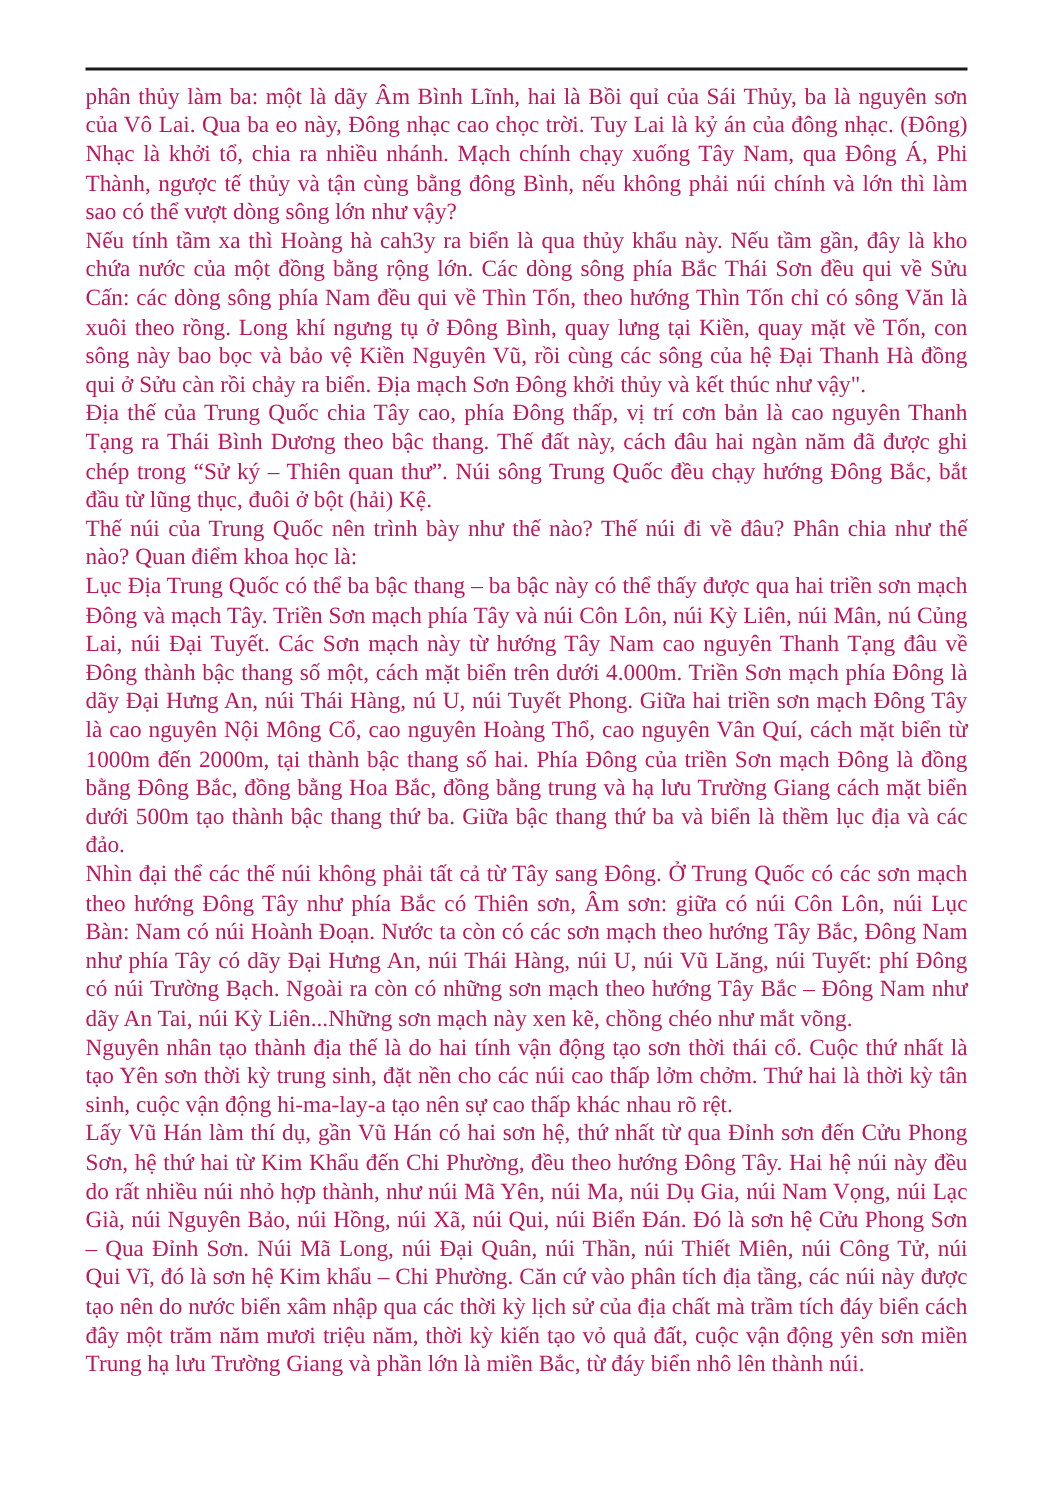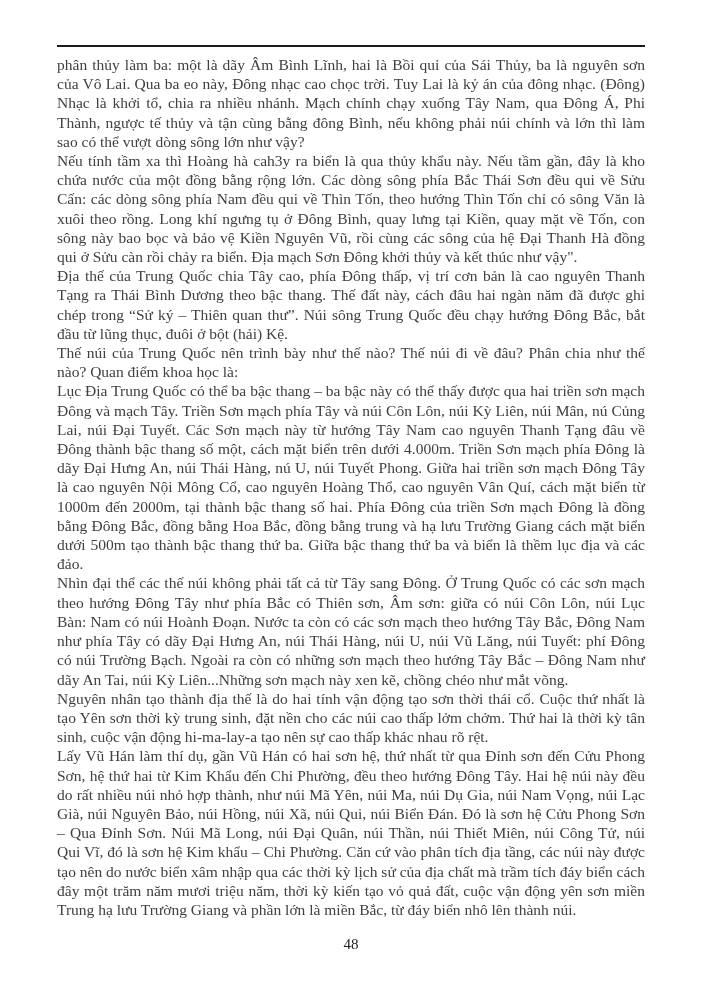--- a/index.html
+++ b/index.html
@@ -29,21 +29,21 @@
     margin: 9px 0 8px 0;
     width: 100%;
   }
   .body-text { width: 588px; }
   .body-text p.para {
     margin: 0;
     padding: 0;
     font-size: 15.5px;
     line-height: 19.2px;
     text-align: justify;
-    color: #404040;
+    color: #be185d;
   }
   .page-footer {
     text-align: center;
     margin-top: 17px;
     font-size: 15px;
     color: #222222;
   }
 </style>
 </head>
 <body>
@@ -58,17 +58,14 @@
   <p class="para">phân thủy làm ba: một là dãy Âm Bình Lĩnh, hai là Bồi quỉ của Sái Thủy, ba là nguyên sơn của Vô Lai. Qua ba eo này, Đông nhạc cao chọc trời. Tuy Lai là kỷ án của đông nhạc. (Đông) Nhạc là khởi tổ, chia ra nhiều nhánh. Mạch chính chạy xuống Tây Nam, qua Đông Á, Phi Thành, ngược tế thủy và tận cùng bằng đông Bình, nếu không phải núi chính và lớn thì làm sao có thể vượt dòng sông lớn như vậy?</p>
       <p class="para">Nếu tính tầm xa thì Hoàng hà cah3y ra biển là qua thủy khẩu này. Nếu tầm gần, đây là kho chứa nước của một đồng bằng rộng lớn. Các dòng sông phía Bắc Thái Sơn đều qui về Sửu Cấn: các dòng sông phía Nam đều qui về Thìn Tốn, theo hướng Thìn Tốn chỉ có sông Văn là xuôi theo rồng. Long khí ngưng tụ ở Đông Bình, quay lưng tại Kiền, quay mặt về Tốn, con sông này bao bọc và bảo vệ Kiền Nguyên Vũ, rồi cùng các sông của hệ Đại Thanh Hà đồng qui ở Sửu càn rồi chảy ra biển. Địa mạch Sơn Đông khởi thủy và kết thúc như vậy".</p>
       <p class="para">Địa thế của Trung Quốc chia Tây cao, phía Đông thấp, vị trí cơn bản là cao nguyên Thanh Tạng ra Thái Bình Dương theo bậc thang. Thế đất này, cách đâu hai ngàn năm đã được ghi chép trong “Sử ký – Thiên quan thư”. Núi sông Trung Quốc đều chạy hướng Đông Bắc, bắt đầu từ lũng thục, đuôi ở bột (hải) Kệ.</p>
       <p class="para">Thế núi của Trung Quốc nên trình bày như thế nào? Thế núi đi về đâu? Phân chia như thế nào? Quan điểm khoa học là:</p>
       <p class="para">Lục Địa Trung Quốc có thể ba bậc thang – ba bậc này có thể thấy được qua hai triền sơn mạch Đông và mạch Tây. Triền Sơn mạch phía Tây và núi Côn Lôn, núi Kỳ Liên, núi Mân, nú Củng Lai, núi Đại Tuyết. Các Sơn mạch này từ hướng Tây Nam cao nguyên Thanh Tạng đâu về Đông thành bậc thang số một, cách mặt biển trên dưới 4.000m. Triền Sơn mạch phía Đông là dãy Đại Hưng An, núi Thái Hàng, nú U, núi Tuyết Phong. Giữa hai triền sơn mạch Đông Tây là cao nguyên Nội Mông Cổ, cao nguyên Hoàng Thổ, cao nguyên Vân Quí, cách mặt biển từ 1000m đến 2000m, tại thành bậc thang số hai. Phía Đông của triền Sơn mạch Đông là đồng bằng Đông Bắc, đồng bằng Hoa Bắc, đồng bằng trung và hạ lưu Trường Giang cách mặt biển dưới 500m tạo thành bậc thang thứ ba. Giữa bậc thang thứ ba và biển là thềm lục địa và các đảo.</p>
       <p class="para">Nhìn đại thể các thế núi không phải tất cả từ Tây sang Đông. Ở Trung Quốc có các sơn mạch theo hướng Đông Tây như phía Bắc có Thiên sơn, Âm sơn: giữa có núi Côn Lôn, núi Lục Bàn: Nam có núi Hoành Đoạn. Nước ta còn có các sơn mạch theo hướng Tây Bắc, Đông Nam như phía Tây có dãy Đại Hưng An, núi Thái Hàng, núi U, núi Vũ Lăng, núi Tuyết: phí Đông có núi Trường Bạch. Ngoài ra còn có những sơn mạch theo hướng Tây Bắc – Đông Nam như dãy An Tai, núi Kỳ Liên...Những sơn mạch này xen kẽ, chồng chéo như mắt võng.</p>
       <p class="para">Nguyên nhân tạo thành địa thế là do hai tính vận động tạo sơn thời thái cổ. Cuộc thứ nhất là tạo Yên sơn thời kỳ trung sinh, đặt nền cho các núi cao thấp lởm chởm. Thứ hai là thời kỳ tân sinh, cuộc vận động hi-ma-lay-a tạo nên sự cao thấp khác nhau rõ rệt.</p>
       <p class="para">Lấy Vũ Hán làm thí dụ, gần Vũ Hán có hai sơn hệ, thứ nhất từ qua Đỉnh sơn đến Cửu Phong Sơn, hệ thứ hai từ Kim Khẩu đến Chi Phường, đều theo hướng Đông Tây. Hai hệ núi này đều do rất nhiều núi nhỏ hợp thành, như núi Mã Yên, núi Ma, núi Dụ Gia, núi Nam Vọng, núi Lạc Già, núi Nguyên Bảo, núi Hồng, núi Xã, núi Qui, núi Biển Đán. Đó là sơn hệ Cửu Phong Sơn – Qua Đỉnh Sơn. Núi Mã Long, núi Đại Quân, núi Thần, núi Thiết Miên, núi Công Tử, núi Qui Vĩ, đó là sơn hệ Kim khẩu – Chi Phường. Căn cứ vào phân tích địa tầng, các núi này được tạo nên do nước biển xâm nhập qua các thời kỳ lịch sử của địa chất mà trầm tích đáy biển cách đây một trăm năm mươi triệu năm, thời kỳ kiến tạo vỏ quả đất, cuộc vận động yên sơn miền Trung hạ lưu Trường Giang và phần lớn là miền Bắc, từ đáy biển nhô lên thành núi.</p>
     </main>
 
-  <footer class="page-footer">
-    <span>48</span>
-  </footer>
 
 </div>
 
 </body></html>

